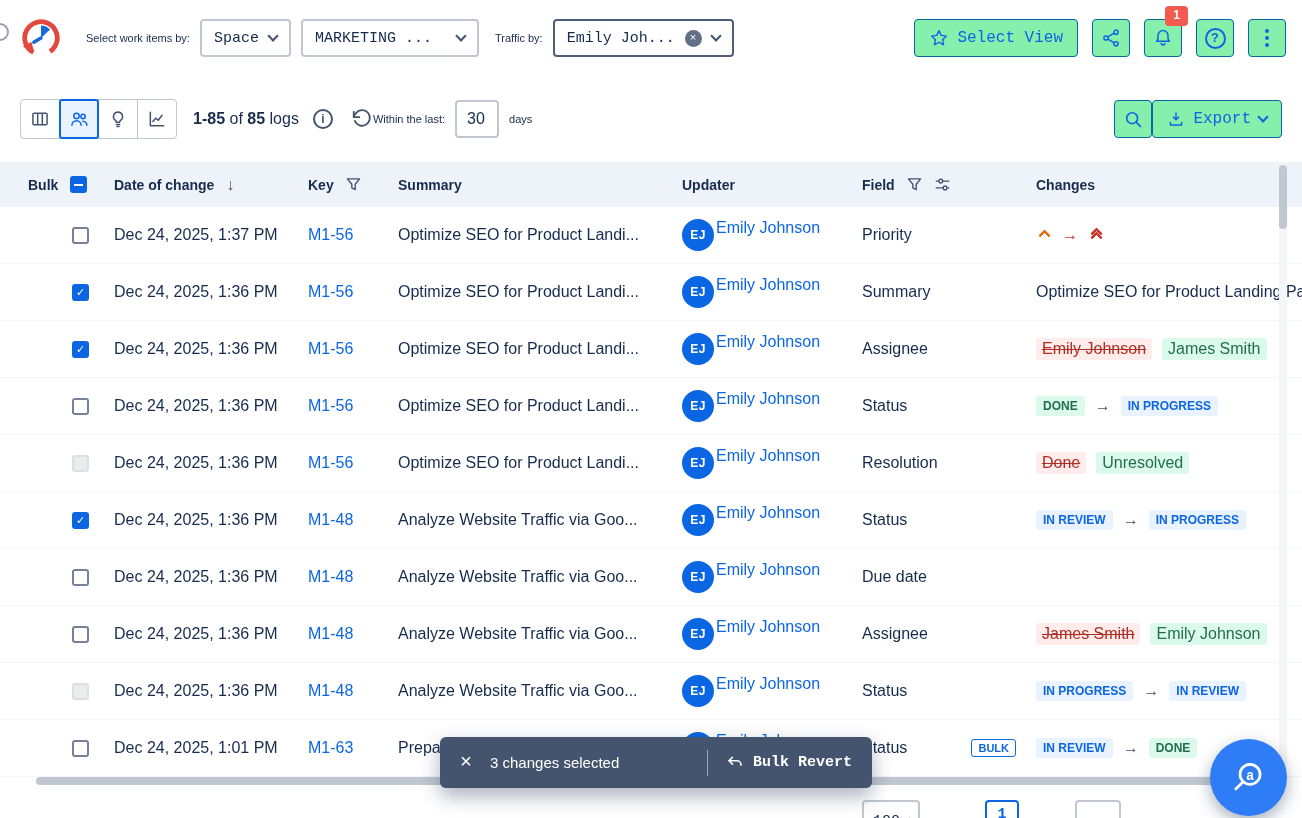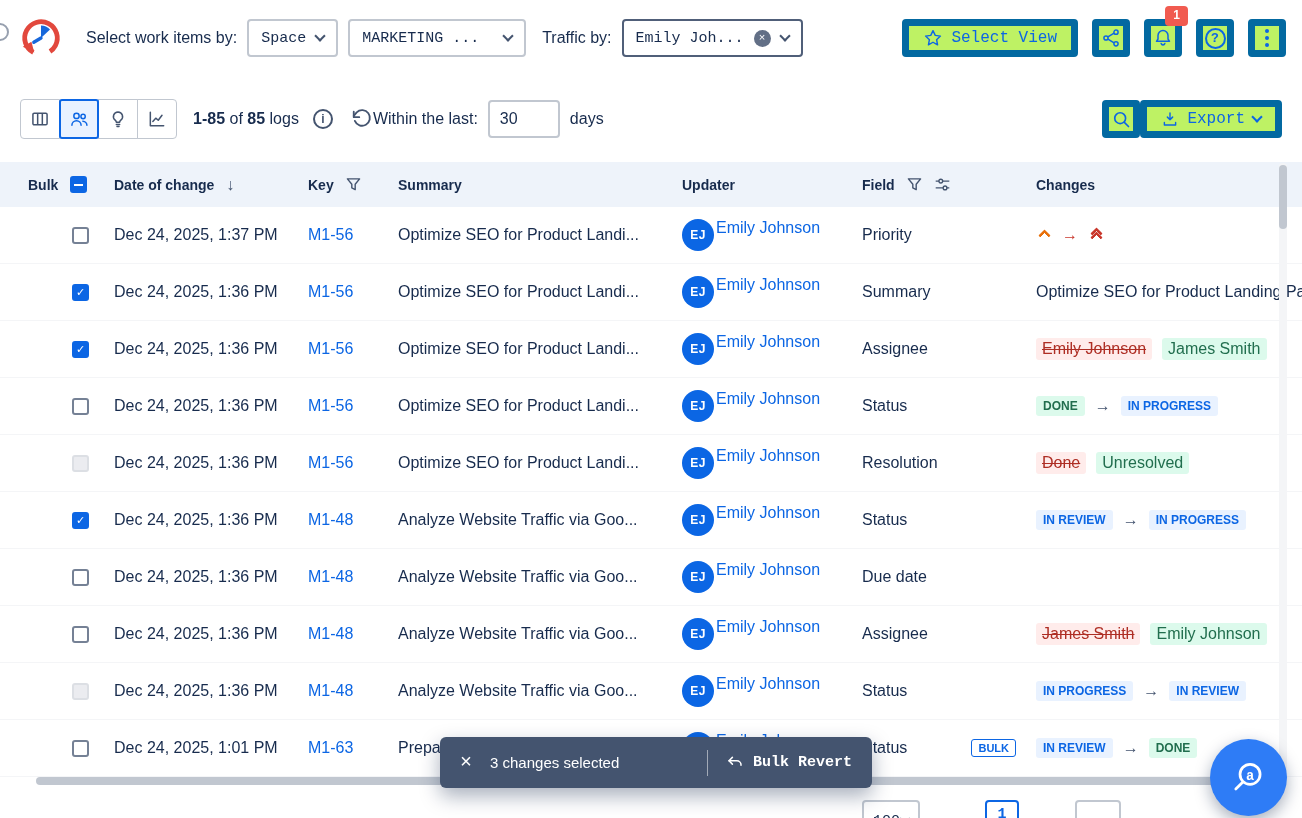--- a/index.html
+++ b/index.html
@@ -12,48 +12,48 @@
   button{font-family:Liberation Mono, monospace;background:#fff;border:none;cursor:pointer;color:inherit}
   a{cursor:pointer}
   svg{display:block}
 
   
   .edge-circle{position:absolute;left:-9px;top:23px;width:18px;height:18px;border:2px solid #97A0AF;border-radius:50%}
 
   
   .topbar{display:flex;align-items:center;height:76px;padding:0 16px 0 18px;gap:10px;position:relative;z-index:2}
   .logo{width:46px;height:46px;margin-right:12px;flex:none}
-  .lbl{font-size:16px;color:var(--text,#172B4D);white-space:nowrap}
+  .lbl{font-size:11px;color:var(--text,#172B4D);white-space:nowrap}
   .dd{display:flex;align-items:center;gap:10px;height:38px;border:2px solid #C1C7D0;border-radius:4px;background:#fff;padding:0 12px;font-size:15px;color:var(--text,#172B4D)}
   .dd.wide{min-width:178px;justify-content:space-between}
   .dd.dark{border-color:#505F79}
   .chev-down{width:8px;height:8px;border-right:2px solid #44546F;border-bottom:2px solid #44546F;transform:rotate(45deg);margin-top:-4px;flex:none;display:inline-block}
   .clear-x{width:17px;height:17px;border-radius:50%;background:#626F86;color:#fff;font-size:11px;display:flex;align-items:center;justify-content:center;flex:none}
   .right-cluster{margin-left:auto;display:flex;align-items:center;gap:14px}
-  .ibtn{display:flex;align-items:center;justify-content:center;height:38px;min-width:38px;border:7px solid #0369a1;border-radius:4px;background:#bef264;color:var(--accent,#0C66E4)}
+  .ibtn{display:flex;align-items:center;justify-content:center;height:38px;min-width:38px;border:1px solid #0369a1;border-radius:4px;background:#86efac;color:var(--accent,#0C66E4)}
   .select-view{gap:8px;padding:0 14px;font-size:16px}
   .bell-wrap{position:relative}
   .nbadge{position:absolute;top:-13px;right:-6px;background:var(--notification-bg,#F15B50);color:#fff;font-size:12px;font-weight:700;padding:2px 8px;border-radius:4px;line-height:1.3}
   .qmark{width:21px;height:21px;border:2px solid currentColor;border-radius:50%;display:flex;align-items:center;justify-content:center;font-size:13px;font-weight:700}
   .kebab{display:flex;flex-direction:column;gap:3px}
   .kebab i{width:4px;height:4px;border-radius:50%;background:currentColor}
 
   
   .toolbar{display:flex;align-items:center;height:46px;margin:20px 20px 0;position:relative;z-index:2}
   .seg{display:flex}
   .sbtn{width:40px;height:40px;border:1px solid #C1C7D0;background:#fff;display:flex;align-items:center;justify-content:center;color:#44546F;margin-left:-1px}
   .seg .sbtn:first-child{border-radius:4px 0 0 4px;margin-left:0}
   .seg .sbtn:last-child{border-radius:0 4px 4px 0}
   .sbtn.active{border:2px solid var(--accent,#0C66E4);background:#E9F2FF;color:var(--accent,#0C66E4);z-index:1;border-radius:3px}
   .logs-count{margin-left:16px;font-size:16px;white-space:nowrap}
   .logs-count b{font-weight:700}
   .info-i{width:20px;height:20px;border:2px solid #44546F;border-radius:50%;display:inline-flex;align-items:center;justify-content:center;font-size:12px;font-weight:700;color:#44546F;margin-left:14px;flex:none}
   .revert-btn{margin-left:18px;color:#44546F;display:flex}
   .within{}
-  .days-input{width:72px;height:38px;border:2px solid #C1C7D0;border-radius:4px;margin-left:10px;padding:0 10px;font-size:16px;color:var(--text,#172B4D);font-family:inherit}
+  .days-input{width:44px;height:38px;border:2px solid #C1C7D0;border-radius:4px;margin-left:10px;padding:0 10px;font-size:16px;color:var(--text,#172B4D);font-family:inherit}
   .days-lbl{margin-left:10px}
   .tright{margin-left:auto;display:flex;align-items:center;}
   .export-btn{gap:8px;padding:0 14px;font-size:16px}
   .export-btn .chev-down{border-color:var(--accent,#0C66E4)}
 
   
   .table{margin-top:20px;position:relative;z-index:1}
   .thead,.trow{display:grid;grid-template-columns:86px 194px 90px 284px 180px 174px 1fr;align-items:center;padding-left:28px}
   .thead{height:45px;background:#EEF3FA;font-size:14px;font-weight:700;color:var(--text,#172B4D)}
   .hcell{display:flex;align-items:center;gap:12px;white-space:nowrap}

